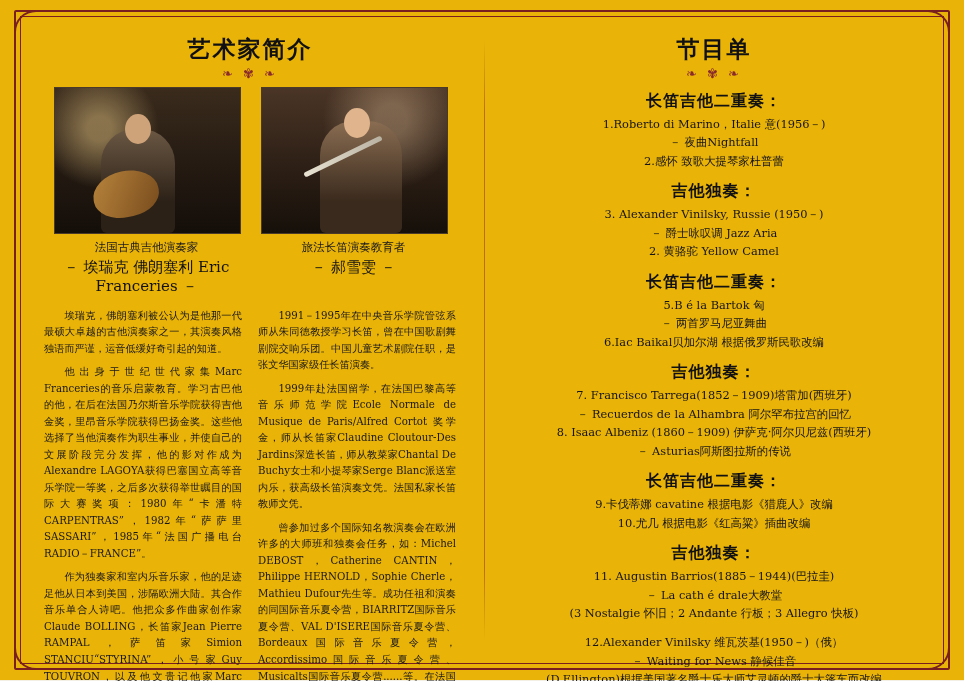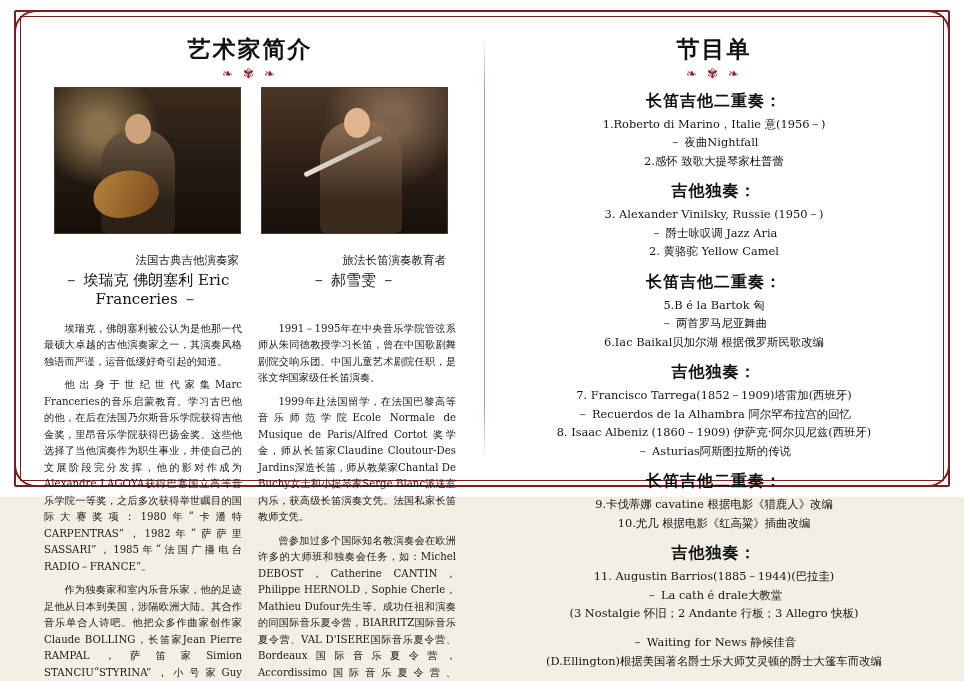--- a/index.html
+++ b/index.html
@@ -5,23 +5,23 @@
   html,body{margin:0;padding:0;}
   body{
     width:964px;height:681px;
     background:#f3efe4;
     font-family:"DejaVu Serif", serif;
     color:#1d1d1d;
     overflow:hidden;
   }
   .page{
     position:relative;
-    width:964px;height:497px;
+    width:964px;height:680px;
     box-sizing:border-box;
-    background:#ffffff;
+    background:#eab308;
   }
   
   .frame-outer{
     position:absolute;
     left:14px;top:10px;right:14px;bottom:10px;
     border:2px solid #7a1f1f;
     border-radius:2px;
   }
   .frame-inner{
     position:absolute;
@@ -128,24 +128,23 @@
   .fig-flute{
     position:absolute;
     left:38px;top:66px;
     width:86px;height:5px;
     background:linear-gradient(90deg,#e8e2d2,#b9b2a2);
     transform:rotate(-26deg);
     border-radius:3px;
   }
   .photo-caption{
     font-size:11.5px;
-    margin-top:18px;
+    margin-top:5px;
     line-height:1.45;
     color:#1a1a1a;
-    text-align:right;
   }
   .photo-name{
     font-size:15px;
     margin-top:2px;
     color:#111;
   }
 
   .bio-cols{
     display:flex;
     gap:16px;
@@ -279,20 +278,21 @@
         </div>
 
         <div class="group">
           <div class="group-title">吉他独奏：</div>
           <div class="piece">11. Augustin Barrios(1885－1944)(巴拉圭)</div>
           <div class="piece">－ La cath é drale大教堂</div>
           <div class="piece">(3 Nostalgie 怀旧；2 Andante 行板；3 Allegro 快板)</div>
         </div>
 
         <div class="group">
+          <div class="piece">12.Alexander Vinilsky 维瓦茨基(1950－)（俄）</div>
           <div class="piece">－ Waiting for News 静候佳音</div>
           <div class="piece">(D.Ellington)根据美国著名爵士乐大师艾灵顿的爵士大篷车而改编</div>
         </div>
 
       </div>
 
     </div>
 
   </div>
 </div>

